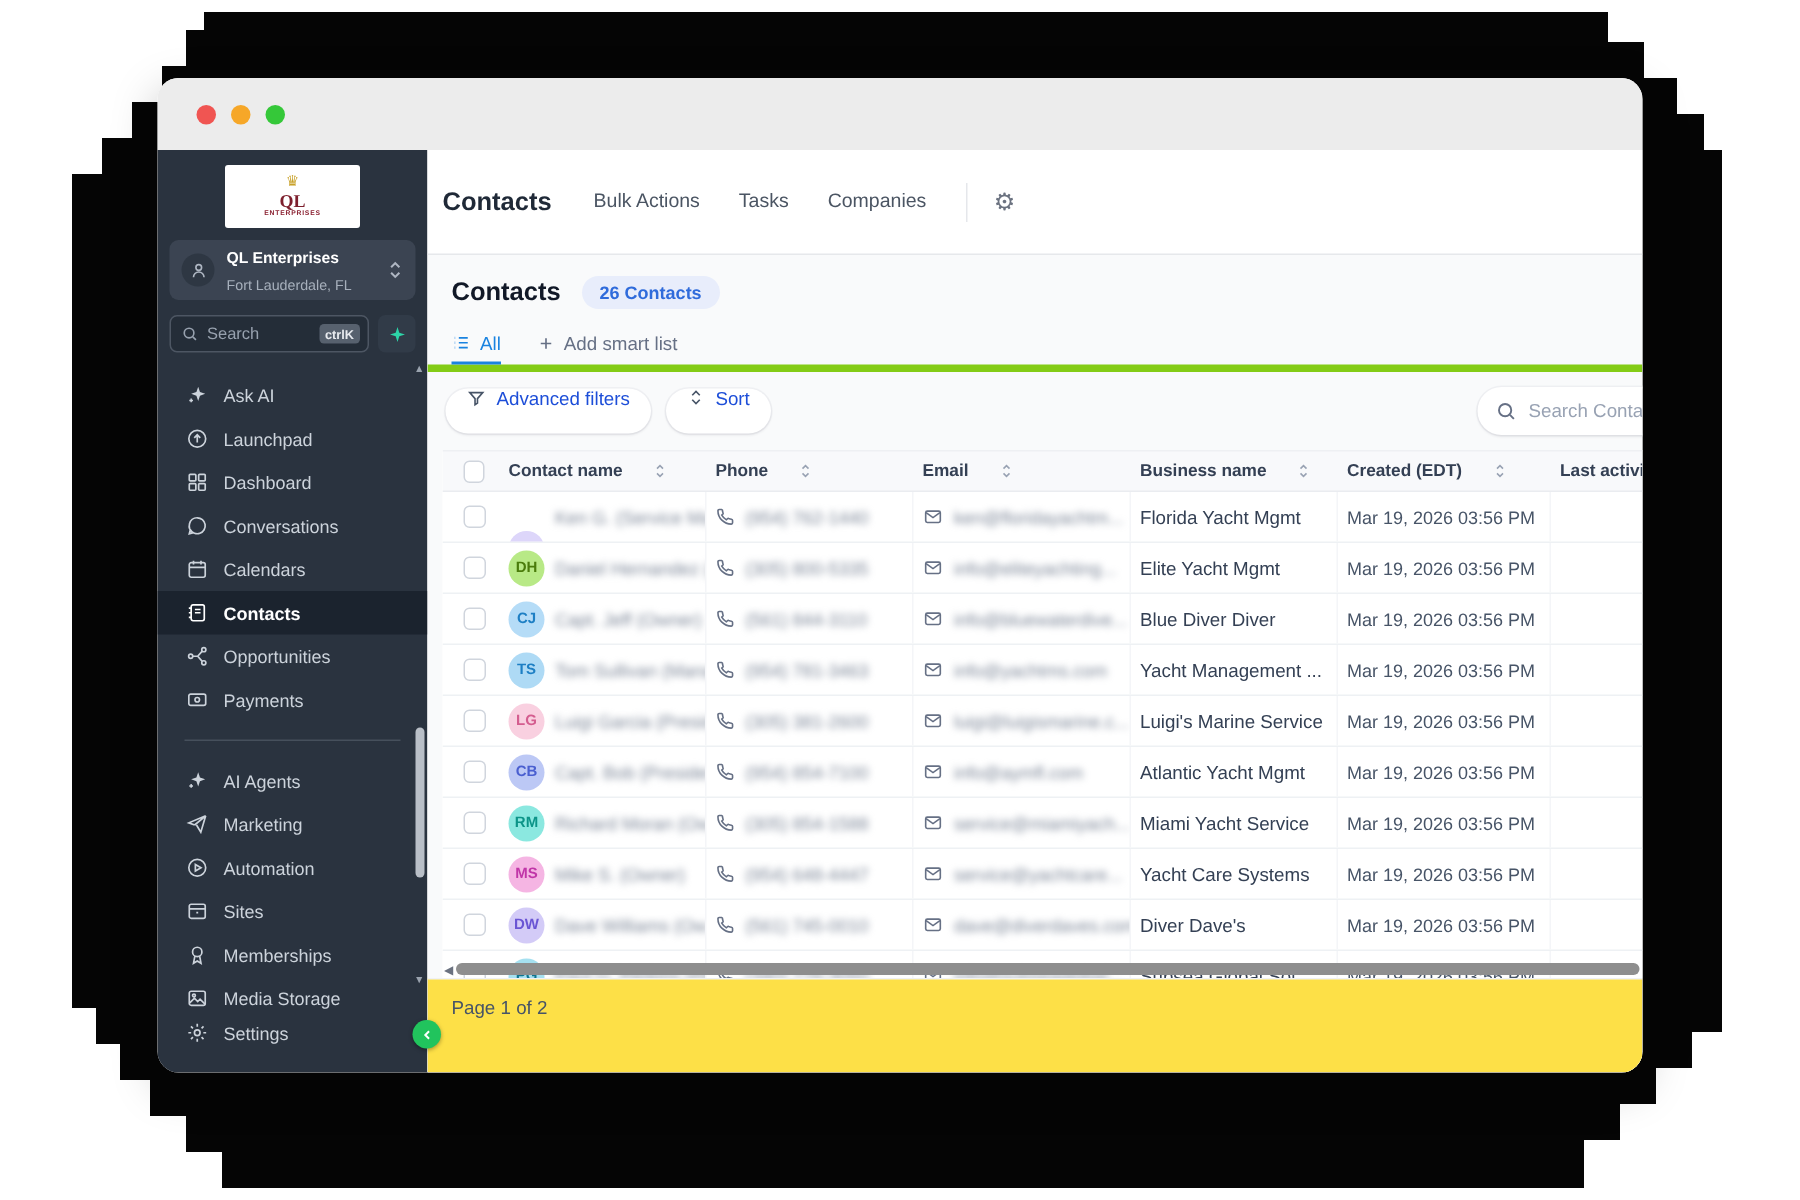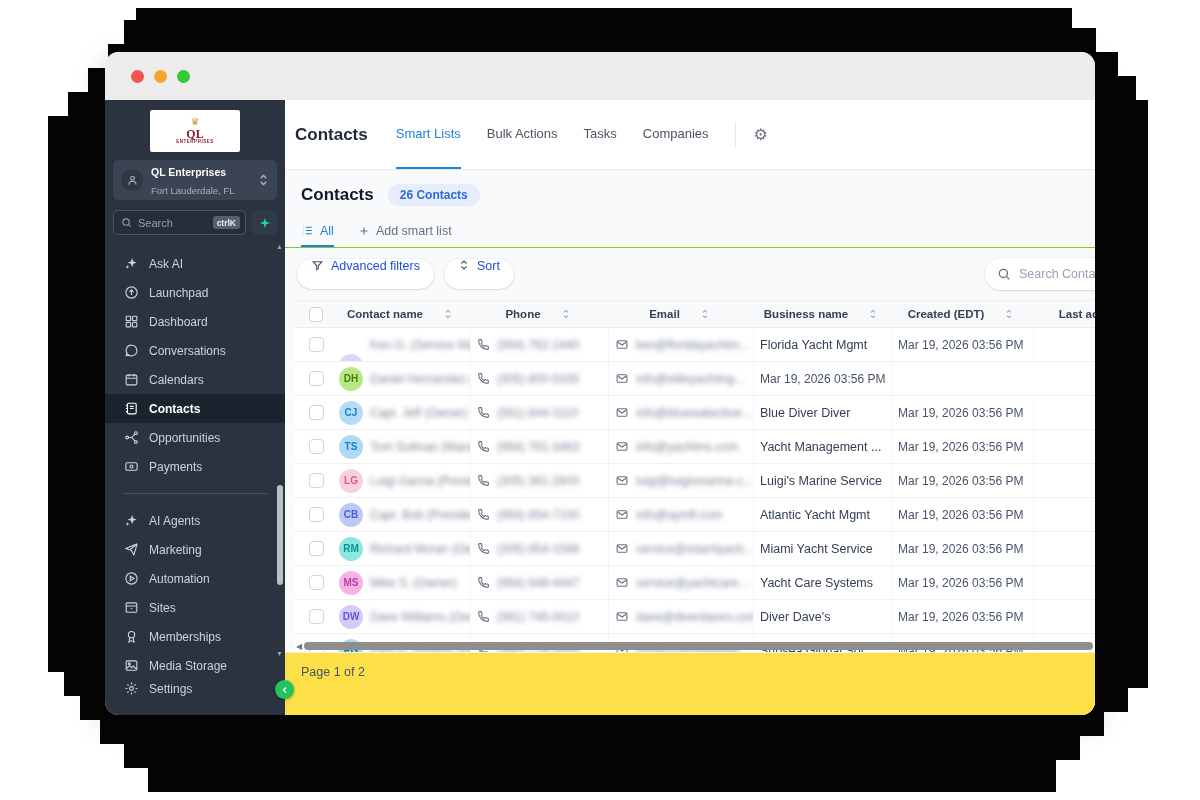--- a/index.html
+++ b/index.html
@@ -55,36 +55,36 @@
   .top-tabs { display:flex; align-items:stretch; gap:26px; }
   .top-tab { display:flex; align-items:center; font-size:13px; color:#4b5563; cursor:pointer; border-bottom:2px solid transparent; }
   .top-tab.active { color:#1a83e0; border-bottom-color:#1a83e0; }
   .topnav-sep { width:1px; background:#e5e7eb; height:26px; align-self:center; margin:0 18px 0 26px; }
   .topnav-gear { align-self:center; color:#6b7280; font-size:16px; cursor:pointer; }
 
   .section { flex:1; min-height:0; background:#f9fafb; display:flex; flex-direction:column; }
   .sec-header { padding:14px 16px 10px 16px; display:flex; align-items:center; }
   .sec-title { font-size:17px; font-weight:bold; color:#111827; }
   .sec-badge { margin-left:14px; background:#e8edfb; color:#2f6bdb; font-size:12px; font-weight:bold; padding:4px 12px; border-radius:13px; cursor:pointer; }
-  .smart-tabs { display:flex; align-items:stretch; border-bottom:1px solid #84cc16; padding-left:16px; height:32px; }
+  .smart-tabs { display:flex; align-items:stretch; border-bottom:5px solid #84cc16; padding-left:16px; height:32px; }
   .smart-tab { display:flex; align-items:center; gap:6px; font-size:12.5px; color:#667085; cursor:pointer; border-bottom:2px solid transparent; margin-right:24px; }
   .smart-tab.active { color:#1a83e0; border-bottom-color:#1a83e0; }
   .filter-row { display:flex; align-items:center; gap:10px; padding:10px 0 10px 12px; }
   .pill-btn { background:#fff; border-radius:17px; height:30px; display:flex; align-items:flex-start; gap:7px;
     padding:0 14px; font-size:12.5px; color:#1d4ed8; box-shadow:0 1px 2px rgba(16,24,40,.1), 0 0 0 1px #f0f1f4; cursor:pointer; }
   .search-pill { margin-left:auto; margin-right:-45px; width:155px; height:32px; background:#fff; border-radius:17px;
     display:flex; align-items:center; gap:8px; padding:0 12px; box-shadow:0 1px 2px rgba(16,24,40,.1), 0 0 0 1px #f0f1f4; }
   .search-pill input { border:none; outline:none; font-size:12.5px; color:#344054; width:90px; font-family:inherit; background:transparent; }
   .search-pill input::placeholder { color:#98a2b3; }
 
   
   .table-wrap { margin-left:10px; height:352px; overflow:hidden; position:relative; background:#fff; }
   .tgrid { display:grid; grid-template-columns:38px 138px 138px 145px 138px 142px 120px; width:859px; align-items:center; }
   .thead { height:28px; background:#f8f9fb; border-top:1px solid #eef0f3; border-bottom:1px solid #eaecf0; }
-  .th { font-size:11.5px; font-weight:bold; color:#344054; display:flex; align-items:center; justify-content:center; padding:0 10px 0 6px; height:100%;gap:20px; }
+  .th { font-size:11.5px; font-weight:bold; color:#344054; display:flex; align-items:center; justify-content:flex-start; padding:0 10px 0 6px; height:100%;gap:20px; }
   .th .sorter { color:#98a2b3; cursor:pointer; }
   .trow { height:34px; border-bottom:1px solid #eef1f4; background:#fff; }
   .cell { height:100%; display:flex; align-items:center; gap:7px; padding:0 8px 0 6px; border-right:1px solid #f4f5f8; overflow:hidden; white-space:nowrap; }
   .cell.nb { border-right:none; }
   .checkbox { width:15px; height:15px; border:1.5px solid #d0d5dd; border-radius:4px; background:#fff; cursor:pointer; margin-left:8px; }
   .avatar { width:24px; height:24px; border-radius:50%; font-size:10px; font-weight:bold; display:flex; align-items:center; justify-content:center; flex:0 0 24px; }
   .blurred { filter:blur(2.6px); color:#7e8899; font-size:12px; }
   .biz { font-size:12.5px; color:#344054; }
   .created { font-size:12px; color:#475467; }
   .cicon { color:#667085; flex:0 0 auto; display:flex; }
@@ -332,23 +332,20 @@
             </svg>
         </div>
       </aside>
 
       <div class="main">
 
         <div class="topnav">
           <span class="topnav-title">Contacts</span>
           <div class="top-tabs">
 
-              <span class="top-tab active">
-                <span>Smart Lists</span>
-              </span>
 
               <span class="top-tab">
                 <span>Bulk Actions</span>
               </span>
 
               <span class="top-tab">
                 <span>Tasks</span>
               </span>
 
               <span class="top-tab">
@@ -509,20 +506,23 @@
                   <div class="cell">
                     <span class="cicon">
                       <svg class="ic" width="14" height="13" viewBox="0 0 24 24" fill="none" stroke="currentColor" stroke-width="2">
                         <rect x="3" y="5" width="18" height="14" rx="2"></rect>
                         <path d="M3.5 7l8.5 6 8.5-6"></path>
                       </svg>
                     </span>
                     <span class="blurred">info@eliteyachting...</span>
                   </div>
                   <div class="cell">
+                    <span class="biz">Elite Yacht Mgmt</span>
+                  </div>
+                  <div class="cell">
                     <span class="created">Mar 19, 2026 03:56 PM</span>
                   </div>
                   <div class="cell nb" style="border-right:none;"></div>
                 </div>
 
                 <div class="tgrid trow">
                   <div class="cell nb" style="border-right:none;">
                     <span class="checkbox"></span>
                   </div>
                   <div class="cell">

